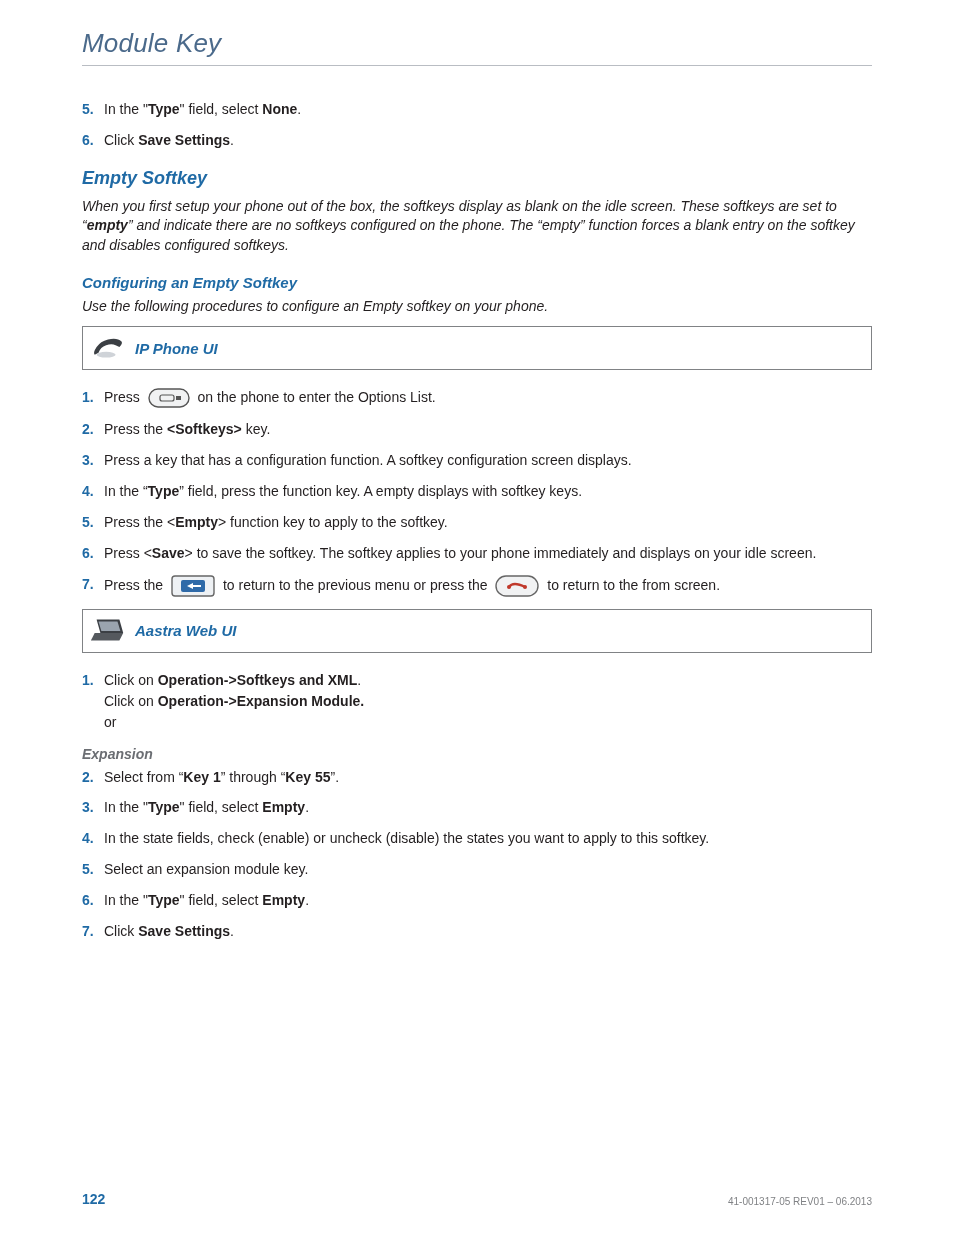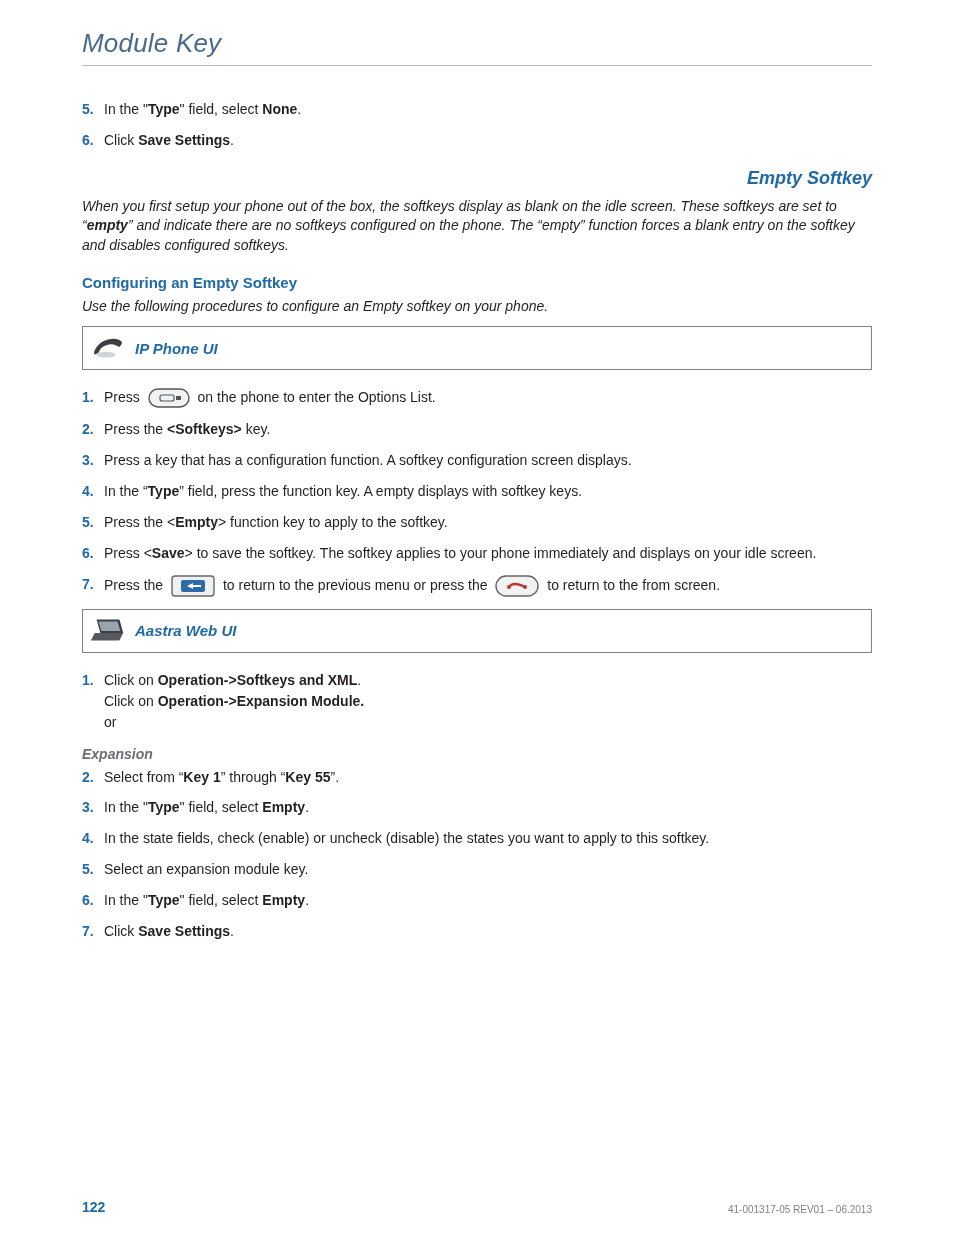--- a/index.html
+++ b/index.html
@@ -5,29 +5,29 @@
   * { box-sizing: border-box; margin: 0; padding: 0; }
   html, body { width: 954px; background: #fff; font-family: "Myriad Pro", "Segoe UI", Arial, sans-serif; color: #231f20; }
   .page { width: 954px; min-height: 1235px; padding: 28px 82px 30px 82px; position: relative; }
   .header { border-bottom: 1px solid #b9bdc3; padding-bottom: 6px; margin-bottom: 34px; }
   .header-title { font-size: 26px; font-style: italic; color: #4b6a8b; font-weight: 400; letter-spacing: .2px; }
   .ol { list-style: none; }
   .ol > li { display: flex; align-items: flex-start; margin: 0 0 12px 0; font-size: 14px; line-height: 1.35; }
   .ol .num { color: #1f6aa5; font-weight: 700; width: 22px; flex: 0 0 22px; }
   .ol .body { flex: 1; }
   .ol .body b { font-weight: 700; }
-  .h3 { color: #1f6aa5; font-style: italic; font-weight: 700; font-size: 18px; margin: 18px 0 8px 0; text-align: right; }
-  .h4 { color: #1f6aa5; font-weight: 700; font-size: 15px; margin: 18px 0 6px 0; }
+  .h3 { color: #1f6aa5; font-style: italic; font-weight: 700; font-size: 18px; margin: 18px 0 8px 0; }
+  .h4 { color: #1f6aa5; font-style: italic; font-weight: 700; font-size: 15px; margin: 18px 0 6px 0; }
   .h5 { color: #6b6e73; font-style: italic; font-weight: 700; font-size: 14px; margin: 14px 0 6px 0; }
   .para { font-size: 14px; line-height: 1.4; margin-bottom: 6px; font-style: italic; }
   .callout { border: 1px solid #808285; margin: 10px 0 18px 0; display: flex; align-items: center; padding: 3px 10px 3px 6px; height: 44px; text-align: center; }
   .callout .icon { width: 38px; height: 30px; margin-right: 8px; flex: 0 0 38px; display: flex; align-items: center; justify-content: center; }
   .callout .label { color: #1f6aa5; font-weight: 700; font-style: italic; font-size: 15px; }
   .keyimg { display: inline-flex; align-items: center; vertical-align: middle; margin: 0 4px; }
-  .footer { position: absolute; bottom: 20px; left: 82px; right: 82px; display: flex; justify-content: space-between; align-items: flex-end; }
+  .footer { position: absolute; bottom: 28px; left: 82px; right: 82px; display: flex; justify-content: space-between; align-items: flex-end; }
   .page-num { color: #1f6aa5; font-weight: 700; font-size: 14px; }
   .docref { color: #808285; font-size: 10px; }
   .multiline .line2 { display:block; margin-top:2px; }
 </style>
 </head>
 <body>
 
 <div class="page">
 
   <div class="header">

